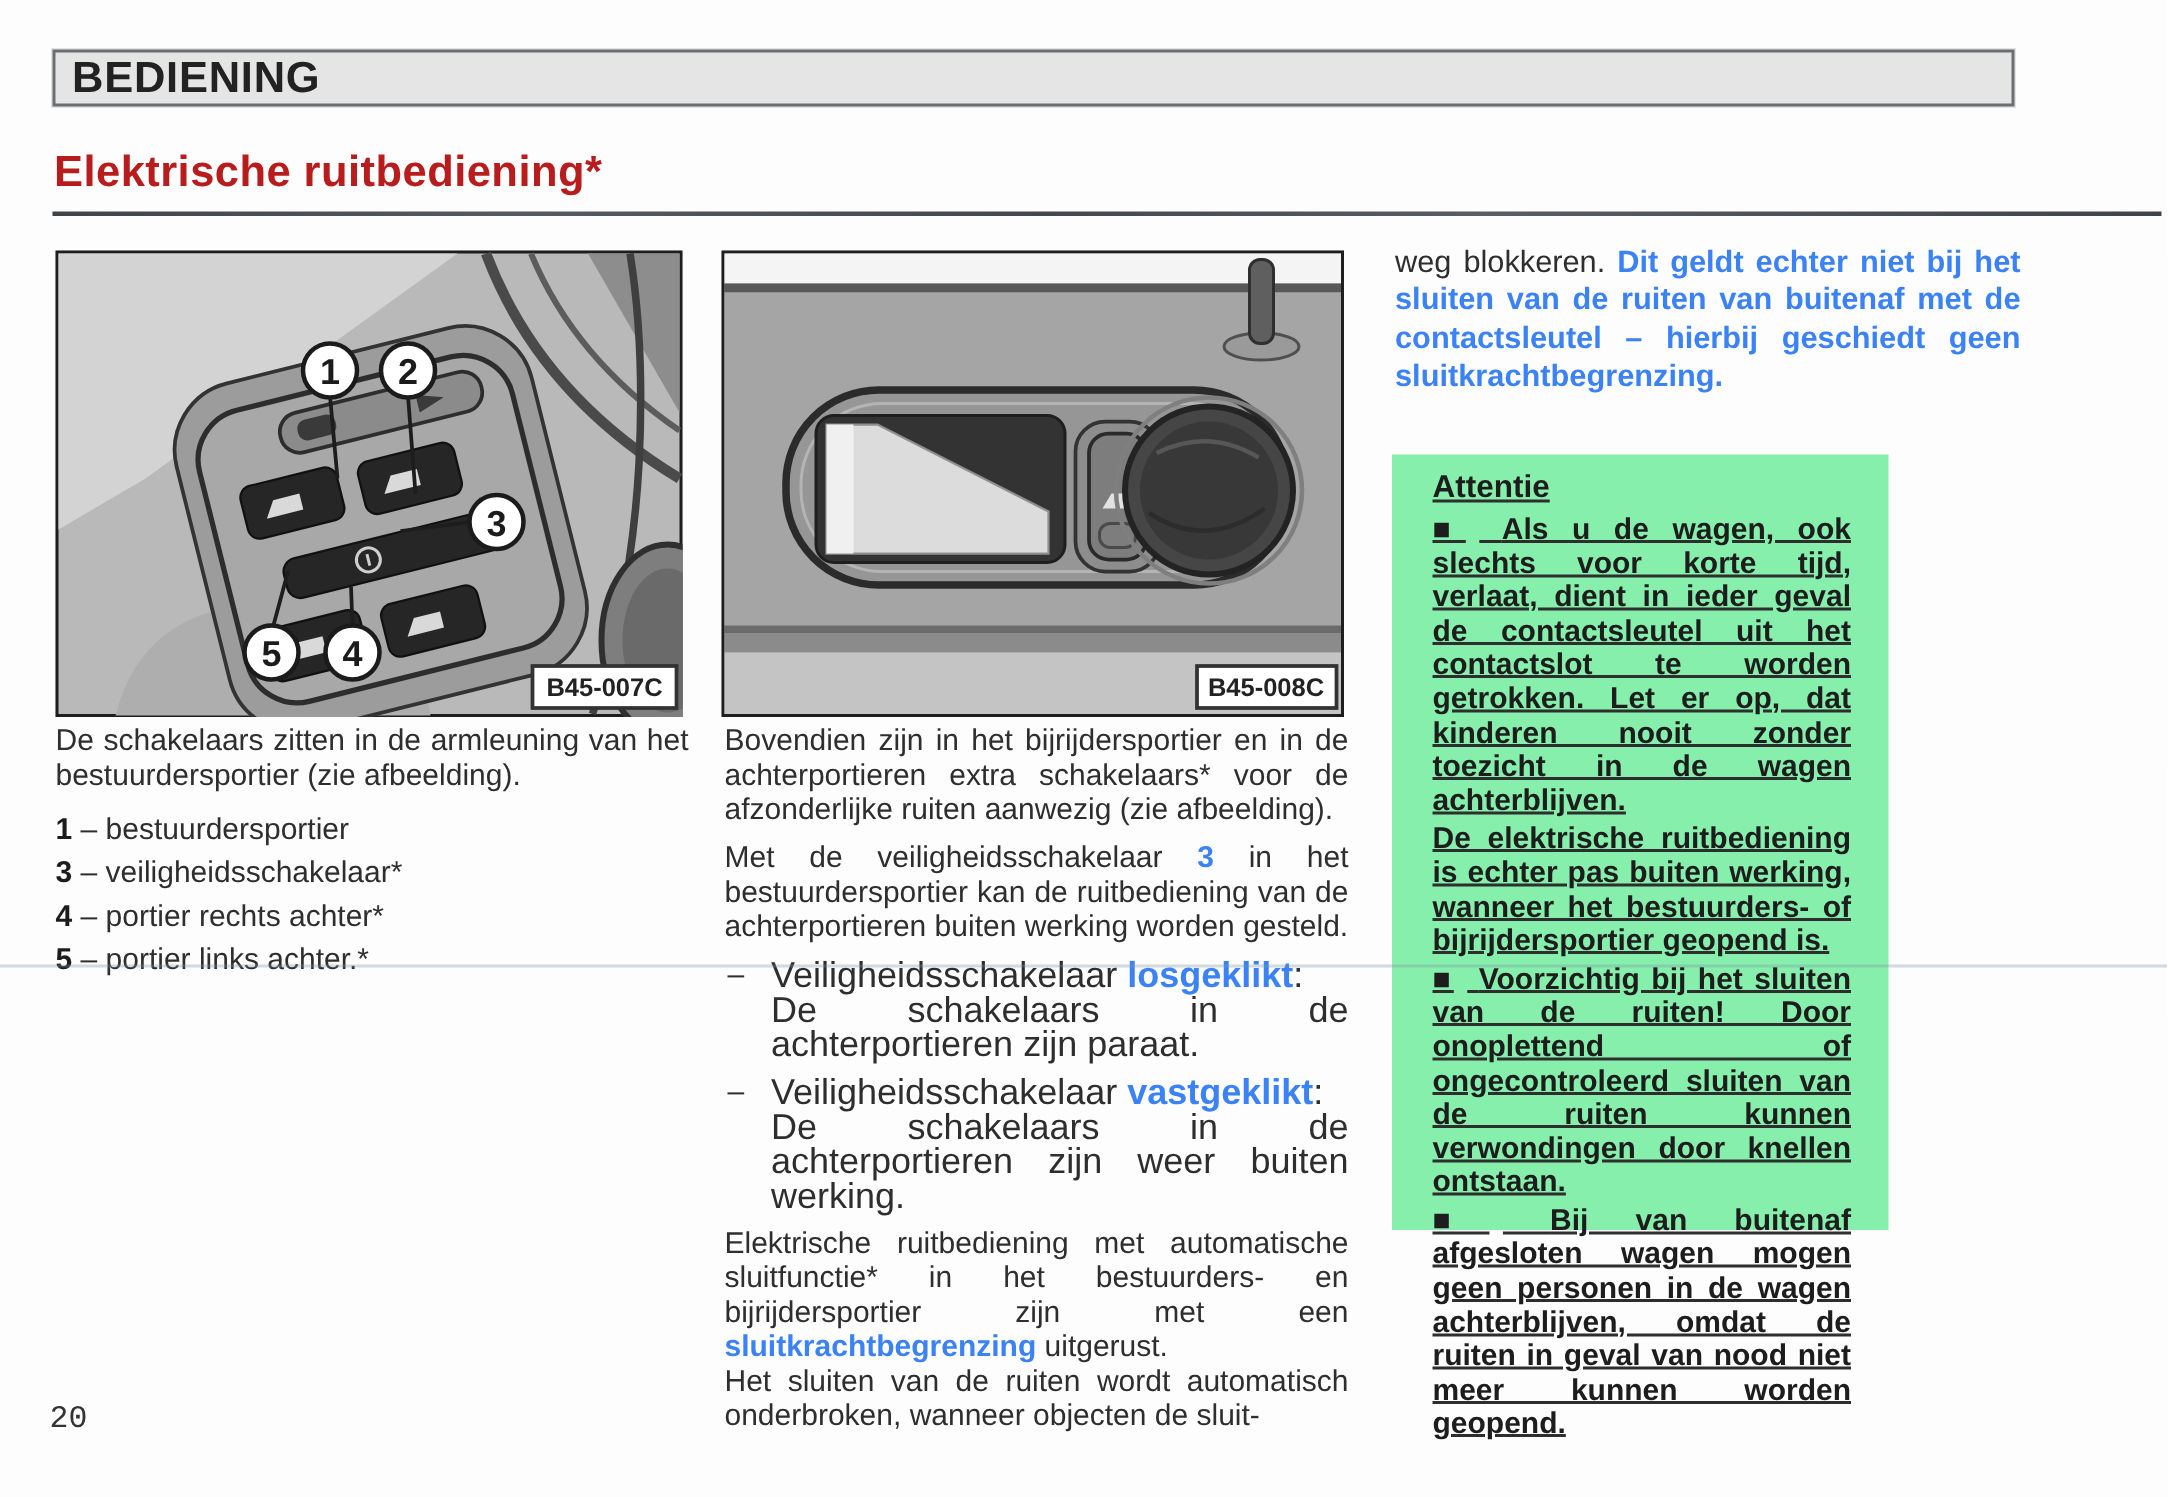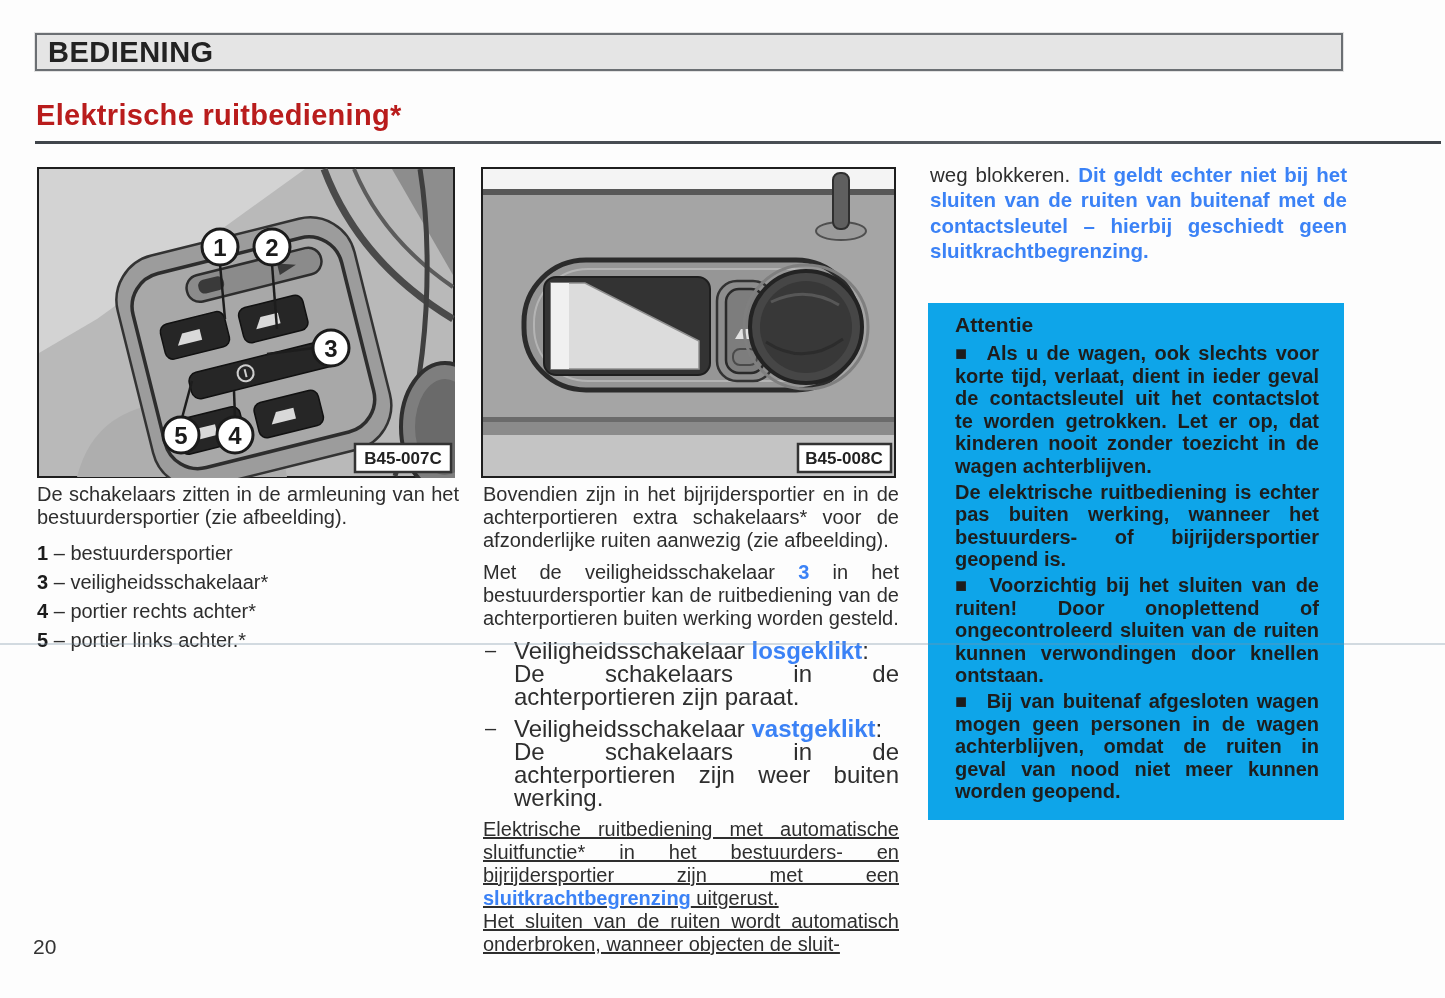--- a/index.html
+++ b/index.html
@@ -34,34 +34,34 @@
   .col-mid{left:483px;top:483px;width:416px;}
   .col-right{left:930px;top:162px;width:417px;}
   .col-right .lead{font-size:20.5px;line-height:25.4px;}
   .rich .b, .b{font-weight:700;color:#3b82f6;}
   .legend{margin-top:13px;}
   .legend-item{font-size:20px;line-height:23px;margin-bottom:6px;}
   .legend-item .num{font-weight:700;color:#1c1c1c;}
   .mbullet{position:relative;padding-left:31px;margin-bottom:9px;}
   .mbullet .dash{position:absolute;left:2px;top:0;font-size:20px;line-height:23px;}
   .mbullet div{font-size:24px;line-height:23px;text-align:justify;}
-  .tight{margin-bottom:0 !important;text-decoration:underline;}
+  .tight{margin-bottom:0 !important;}
   
   .attention{
-    position:absolute;left:928px;top:303px;width:416px;height:517px;
-    box-sizing:border-box;background:#0ea5e9;padding:10px 25px 0 27px;
+    position:absolute;left:928px;top:303px;width:331px;height:517px;
+    box-sizing:border-box;background:#86efac;padding:10px 25px 0 27px;text-decoration:underline;
   }
   .att-title{margin:0 0 5px 0;font-size:21px;font-weight:700;color:#1d1d1d;}
   .att-item{
     margin:0 0 3px 0;font-size:20px;font-weight:700;color:#1d1d1d;
     line-height:22.6px;text-align:justify;
   }
   .att-item .sq{margin-right:9px;}
   
-  .page-number{position:absolute;left:33px;top:935px;font-size:21px;color:#333;}
+  .page-number{position:absolute;left:33px;top:935px;font-size:21px;color:#333;font-family:Liberation Mono, monospace;}
   .scan-line{
     position:absolute;left:0;top:643px;width:1445px;height:2px;
     background:rgba(125,148,168,.33);pointer-events:none;
   }
   .fig-label-text{font-weight:700;}
 </style>
 </head>
 <body>
 
 <div class="page">

